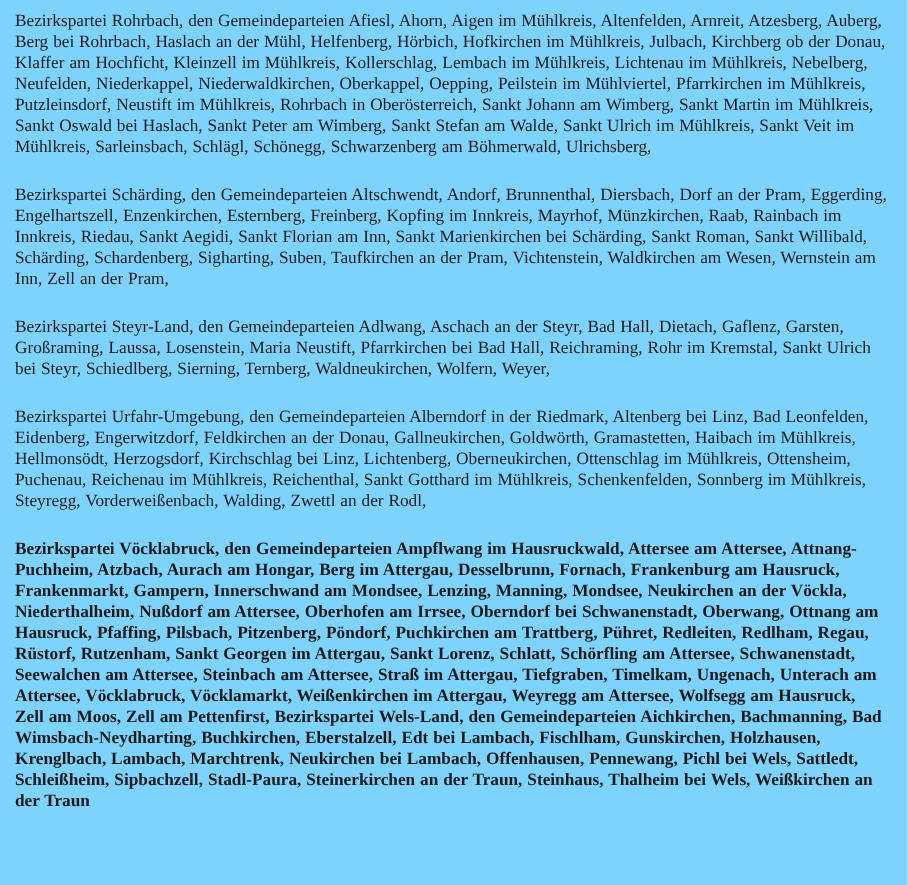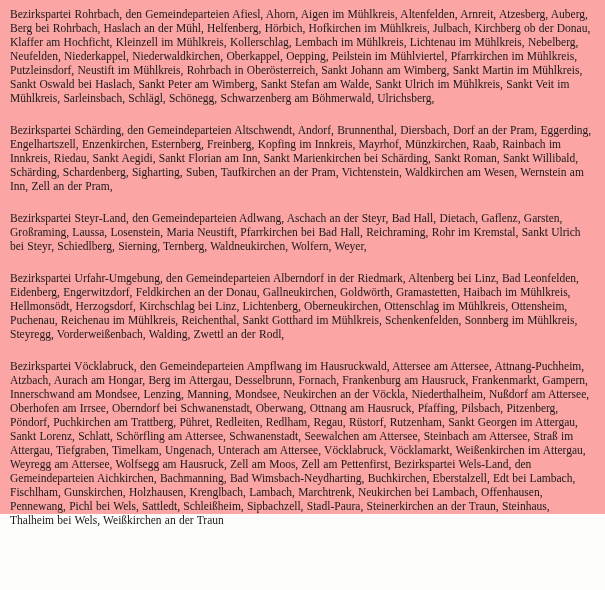--- a/index.html
+++ b/index.html
@@ -8,36 +8,37 @@
   }
   body {
     width: 605px;
     height: 590px;
     background: #fdfdfc;
     overflow: hidden;
   }
   .page {
     box-sizing: border-box;
     width: 605px;
-    height: 514px;
+    height: 590px;
     padding: 7px 13px 0 10px;
-    background: #fca5a5;
+    background: #7dd3fc;
   }
   .doc p {
     margin: 0 0 18px 0;
     font-family: "Liberation Serif", "DejaVu Serif", serif;
     font-size: 11.5px;
     line-height: 14px;
     color: #191919;
     text-align: left;
     word-spacing: 0.4px;
     -webkit-font-smoothing: antialiased;
   }
   .doc p:last-child {
     margin-bottom: 0;
+    font-weight: bold;
   }
 </style>
 </head>
 <body>
 
 <div class="page">
   <div class="doc">
     <p>Bezirkspartei Rohrbach, den Gemeindeparteien Afiesl, Ahorn, Aigen im Mühlkreis, Altenfelden, Arnreit, Atzesberg, Auberg, Berg bei Rohrbach, Haslach an der Mühl, Helfenberg, Hörbich, Hofkirchen im Mühlkreis, Julbach, Kirchberg ob der Donau, Klaffer am Hochficht, Kleinzell im Mühlkreis, Kollerschlag, Lembach im Mühlkreis, Lichtenau im Mühlkreis, Nebelberg, Neufelden, Niederkappel, Niederwaldkirchen, Oberkappel, Oepping, Peilstein im Mühlviertel, Pfarrkirchen im Mühlkreis, Putzleinsdorf, Neustift im Mühlkreis, Rohrbach in Oberösterreich, Sankt Johann am Wimberg, Sankt Martin im Mühlkreis, Sankt Oswald bei Haslach, Sankt Peter am Wimberg, Sankt Stefan am Walde, Sankt Ulrich im Mühlkreis, Sankt Veit im Mühlkreis, Sarleinsbach, Schlägl, Schönegg, Schwarzenberg am Böhmerwald, Ulrichsberg,</p>
     <p>Bezirkspartei Schärding, den Gemeindeparteien Altschwendt, Andorf, Brunnenthal, Diersbach, Dorf an der Pram, Eggerding, Engelhartszell, Enzenkirchen, Esternberg, Freinberg, Kopfing im Innkreis, Mayrhof, Münzkirchen, Raab, Rainbach im Innkreis, Riedau, Sankt Aegidi, Sankt Florian am Inn, Sankt Marienkirchen bei Schärding, Sankt Roman, Sankt Willibald, Schärding, Schardenberg, Sigharting, Suben, Taufkirchen an der Pram, Vichtenstein, Waldkirchen am Wesen, Wernstein am Inn, Zell an der Pram,</p>
     <p>Bezirkspartei Steyr-Land, den Gemeindeparteien Adlwang, Aschach an der Steyr, Bad Hall, Dietach, Gaflenz, Garsten, Großraming, Laussa, Losenstein, Maria Neustift, Pfarrkirchen bei Bad Hall, Reichraming, Rohr im Kremstal, Sankt Ulrich bei Steyr, Schiedlberg, Sierning, Ternberg, Waldneukirchen, Wolfern, Weyer,</p>

